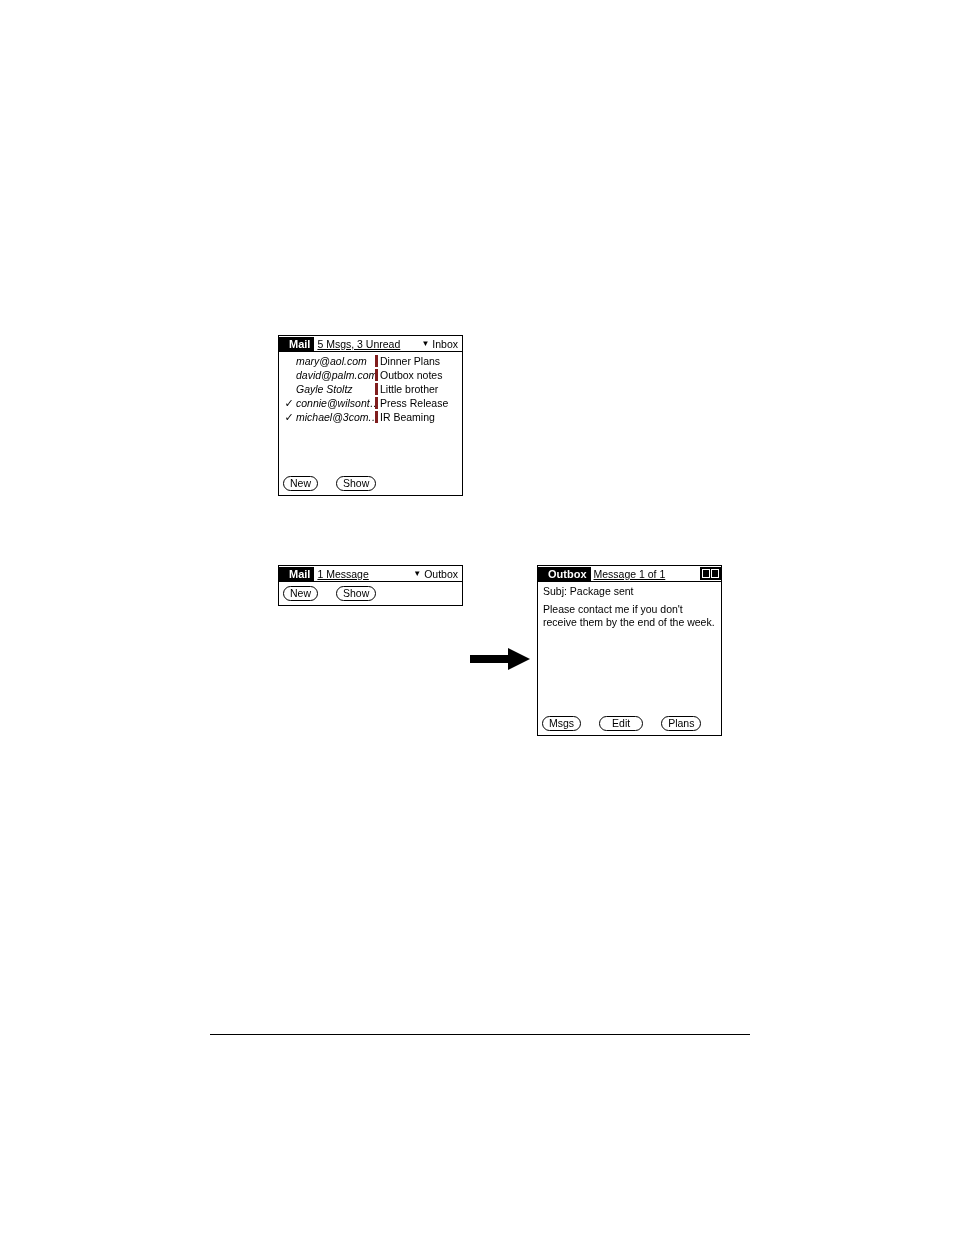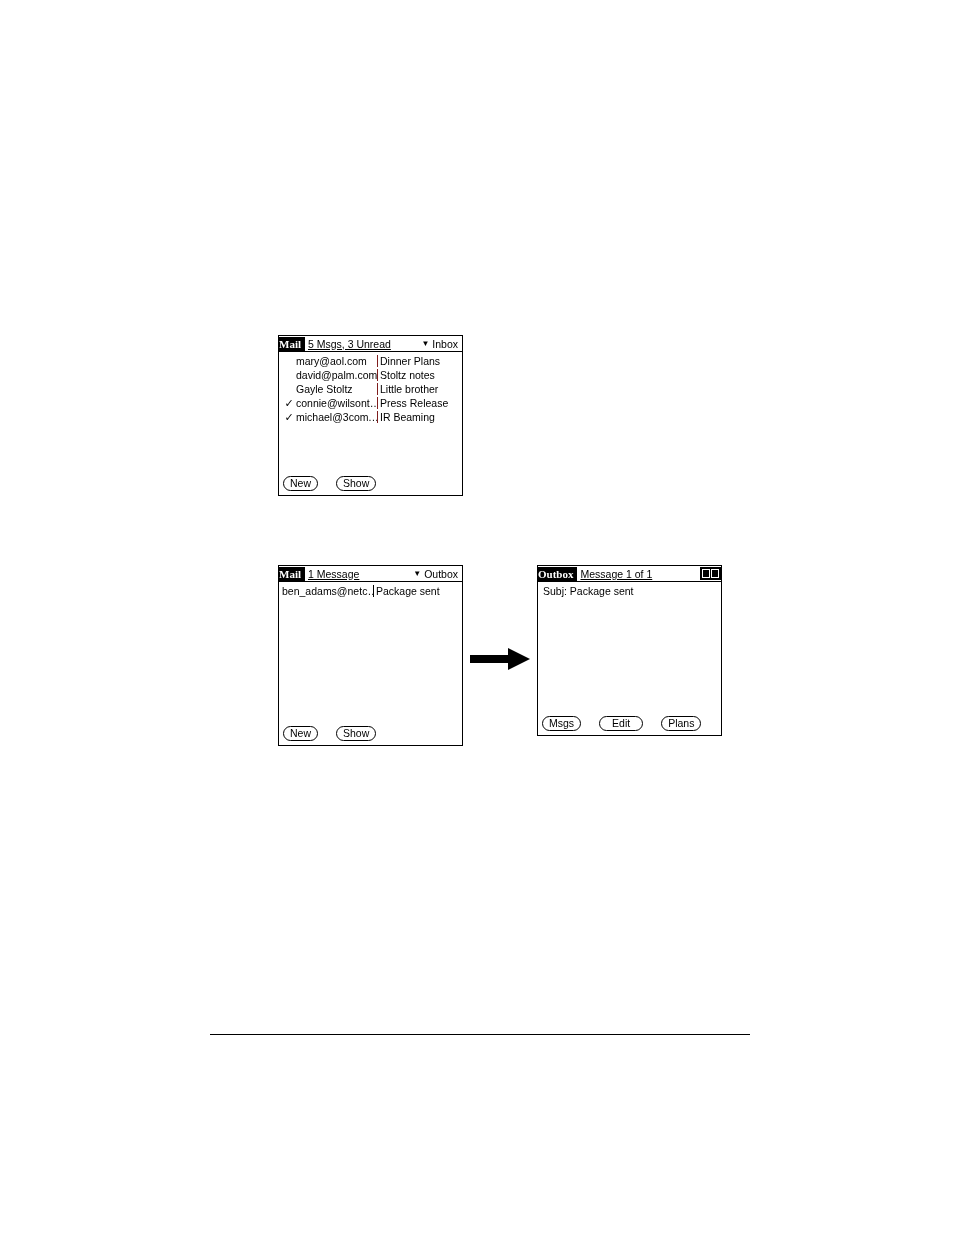--- a/index.html
+++ b/index.html
@@ -27,23 +27,22 @@
   .palm-header {
     display: flex;
     align-items: center;
     border-bottom: 1.5px solid #000;
     height: 16px;
   }
   .palm-title {
     background: #000;
     color: #fff;
     font-weight: bold;
-    padding: 1px 4px 1px 0;
+    padding: 1px 4px 1px 10px;
     font-size: 11px;
-    font-family: Liberation Serif, serif;
   }
   .palm-subhead {
     padding: 0 3px;
     font-size: 10.5px;
     flex: 1;
     white-space: nowrap;
     text-decoration: underline;
   }
   .palm-menu {
     display: flex;
@@ -70,24 +69,25 @@
     align-items: center;
   }
   .chk {
     width: 14px;
     text-align: center;
     font-size: 11px;
     line-height: 1;
   }
   .sender {
     width: 82px;
-    border-right: 1px solid #7f1d1d;
+    border-right: 3px solid #7f1d1d;
     padding-right: 14px;
     white-space: nowrap;
     overflow: hidden;
+    font-style: italic;
   }
   .subject {
     flex: 1;
     padding-left: 2px;
     white-space: nowrap;
     overflow: hidden;
   }
   .palm-footer {
     padding: 4px;
     display: flex;
@@ -178,21 +178,21 @@
     </div>
     <div class="palm-body">
       <div class="msg-row">
         <span class="chk"></span>
         <span class="sender">mary@aol.com</span>
         <span class="subject">Dinner Plans</span>
       </div>
       <div class="msg-row">
         <span class="chk"></span>
         <span class="sender">david@palm.com</span>
-        <span class="subject">Stoltz notes</span>
+        <span class="subject">Outbox notes</span>
       </div>
       <div class="msg-row">
         <span class="chk"></span>
         <span class="sender">Gayle Stoltz</span>
         <span class="subject">Little brother</span>
       </div>
       <div class="msg-row">
         <span class="chk">✓</span>
         <span class="sender">connie@wilsont…</span>
         <span class="subject">Press Release</span>
@@ -211,26 +211,20 @@
 
   <div class="palm-screen" style="left:278px; top:565px;">
     <div class="palm-header">
       <div class="palm-title">Mail</div>
       <div class="palm-subhead">1 Message</div>
       <div class="palm-menu">
         <span class="tri-down">▼</span>
         <span>Outbox</span>
       </div>
     </div>
-    <div class="palm-body" style="min-height:140px; padding:2px 3px;">
-      <div class="outbox-row">
-        <span class="osender">ben_adams@netc…</span>
-        <span class="osubject">Package sent</span>
-      </div>
-    </div>
     <div class="palm-footer">
       <div class="pbtn">New</div>
       <div class="pbtn">Show</div>
     </div>
   </div>
 
   <svg class="arrow" viewBox="0 0 60 30">
     <rect x="0" y="11" width="38" height="8" fill="#000"></rect>
     <polygon points="38,4 60,15 38,26" fill="#000"></polygon>
   </svg>
@@ -242,20 +236,21 @@
       <div class="scroll-icons">
         <span></span>
         <span></span>
       </div>
     </div>
     <div class="detail-body">
       <div class="detail-subj">
         <span>Subj:</span>
         <span>Package sent</span>
       </div>
+      <div class="detail-para">Please contact me if you don't receive them by the end of the week.</div>
     </div>
     <div class="palm-footer">
       <div class="pbtn">Msgs</div>
       <div class="pbtn" style="padding:0 12px;">Edit</div>
       <div class="pbtn">Plans</div>
     </div>
   </div>
 
   <div class="hr-divider"></div>
 

